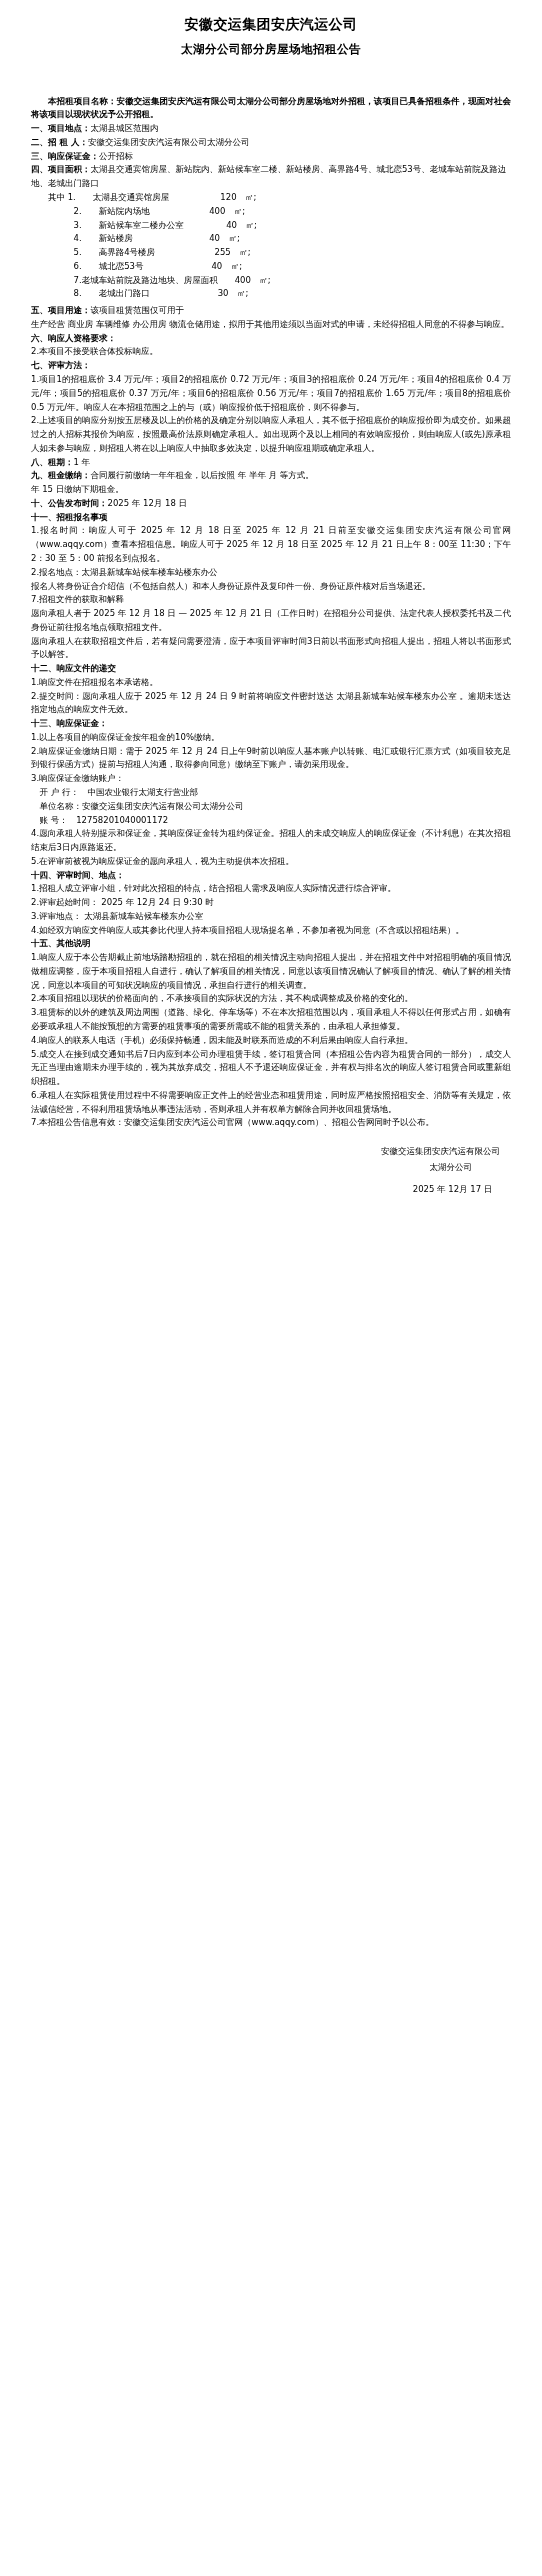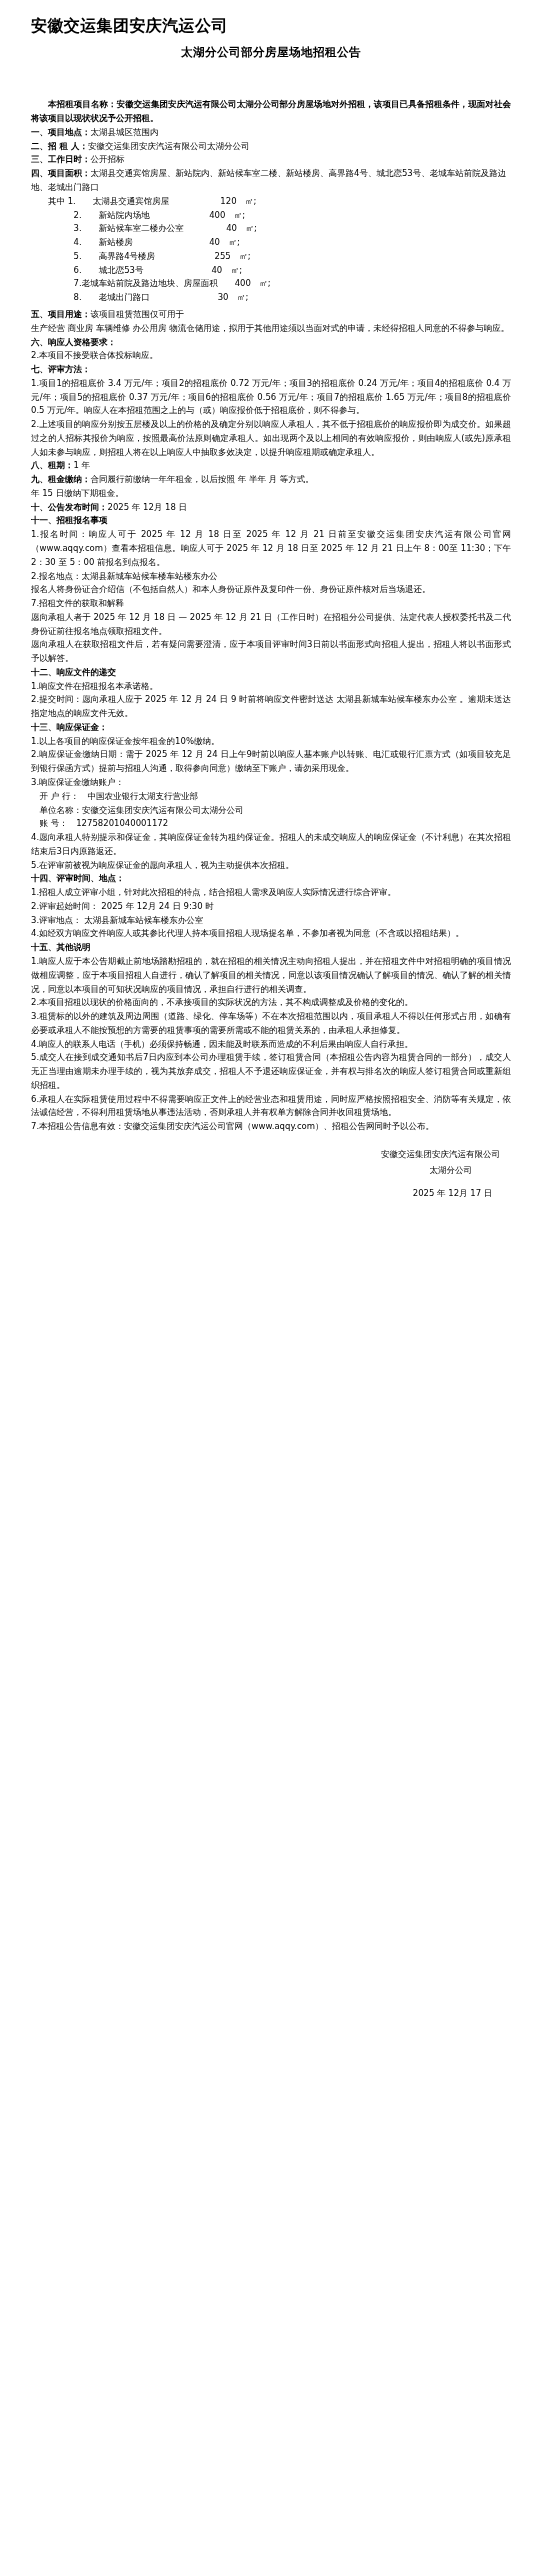--- a/index.html
+++ b/index.html
@@ -12,23 +12,23 @@
     font-family: "DejaVu Sans", "Liberation Sans", sans-serif;
     color: #000000;
   }
   .page {
     width: 542px;
     box-sizing: border-box;
     padding: 11px 31px 18.6px 31px;
     position: relative;
   }
   .title {
-    text-align: left;
+    text-align: center;
     font-weight: bold;
-    font-size: 16px;
+    font-size: 14px;
     line-height: 1.9;
     letter-spacing: 0.4px;
   }
   .title-sub {
     text-align: center;
     font-weight: bold;
     font-size: 11.6px;
     line-height: 1.9;
     letter-spacing: 0.4px;
     margin-bottom: 4.6px;
@@ -84,21 +84,21 @@
 
   <div class="sec">
     <span class="bold">一、项目地点：</span><span class="u">太湖县城区范围内</span>
   </div>
 
   <div class="sec">
     <span class="bold">二、招 租 人：</span><span class="u">安徽交运集团安庆汽运有限公司太湖分公司</span>
   </div>
 
   <div class="sec">
-    <span class="bold">三、工作日时：</span><span class="u">公开招标</span>
+    <span class="bold">三、响应保证金：</span><span class="u">公开招标</span>
   </div>
 
   <div class="sec">
     <span class="bold">四、项目面积：</span><span class="u">太湖县交通宾馆房屋、新站院内、新站候车室二楼、新站楼房、高界路4号、城北恋53号、老城车站前院及路边地、老城出门路口</span>
   </div>
 
   <div class="proj-list">
     <div class="proj-row">　　其中 1.　　<span class="u">太湖县交通宾馆房屋</span>　　　　　　<span class="u">120</span>　<span>㎡;</span></div>
     <div class="proj-row">　　　　　2.　　<span class="u">新站院内场地</span>　　　　　　　<span class="u">400</span>　<span>㎡;</span></div>
     <div class="proj-row">　　　　　3.　　<span class="u">新站候车室二楼办公室</span>　　　　　<span class="u">40</span>　<span>㎡;</span></div>

